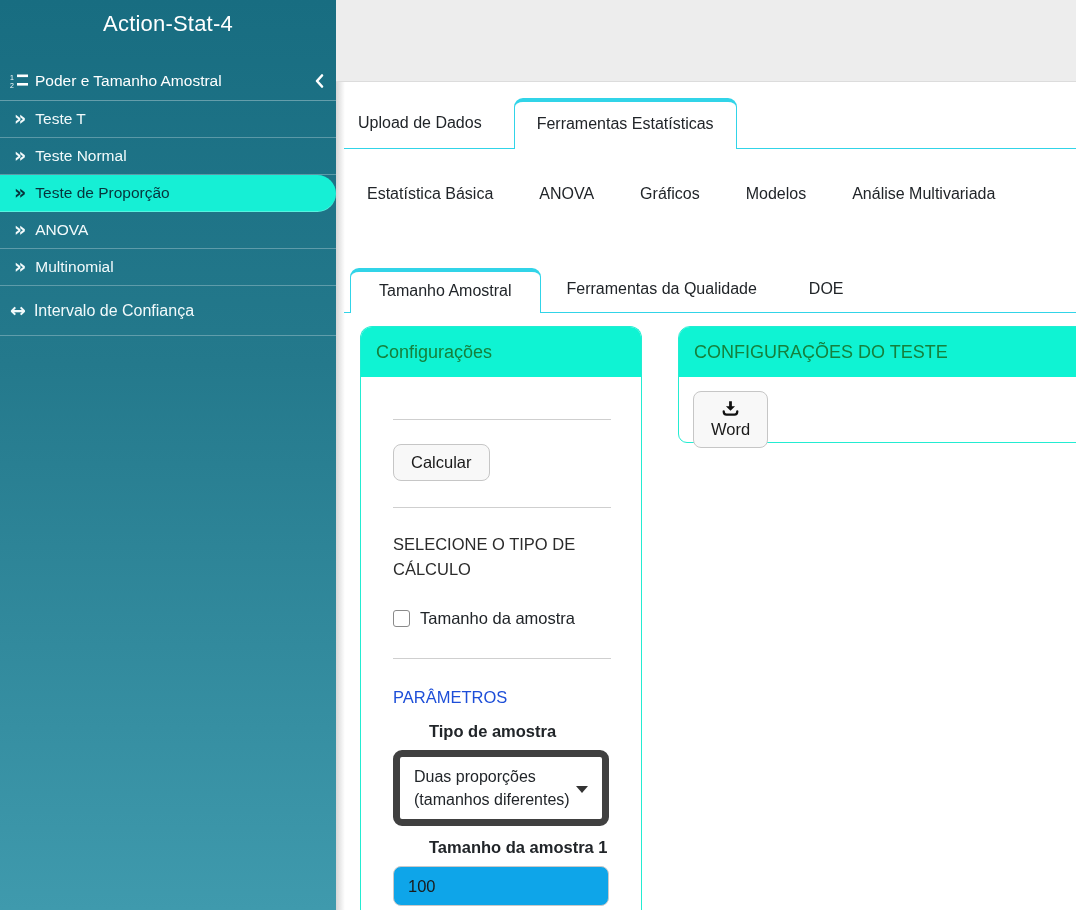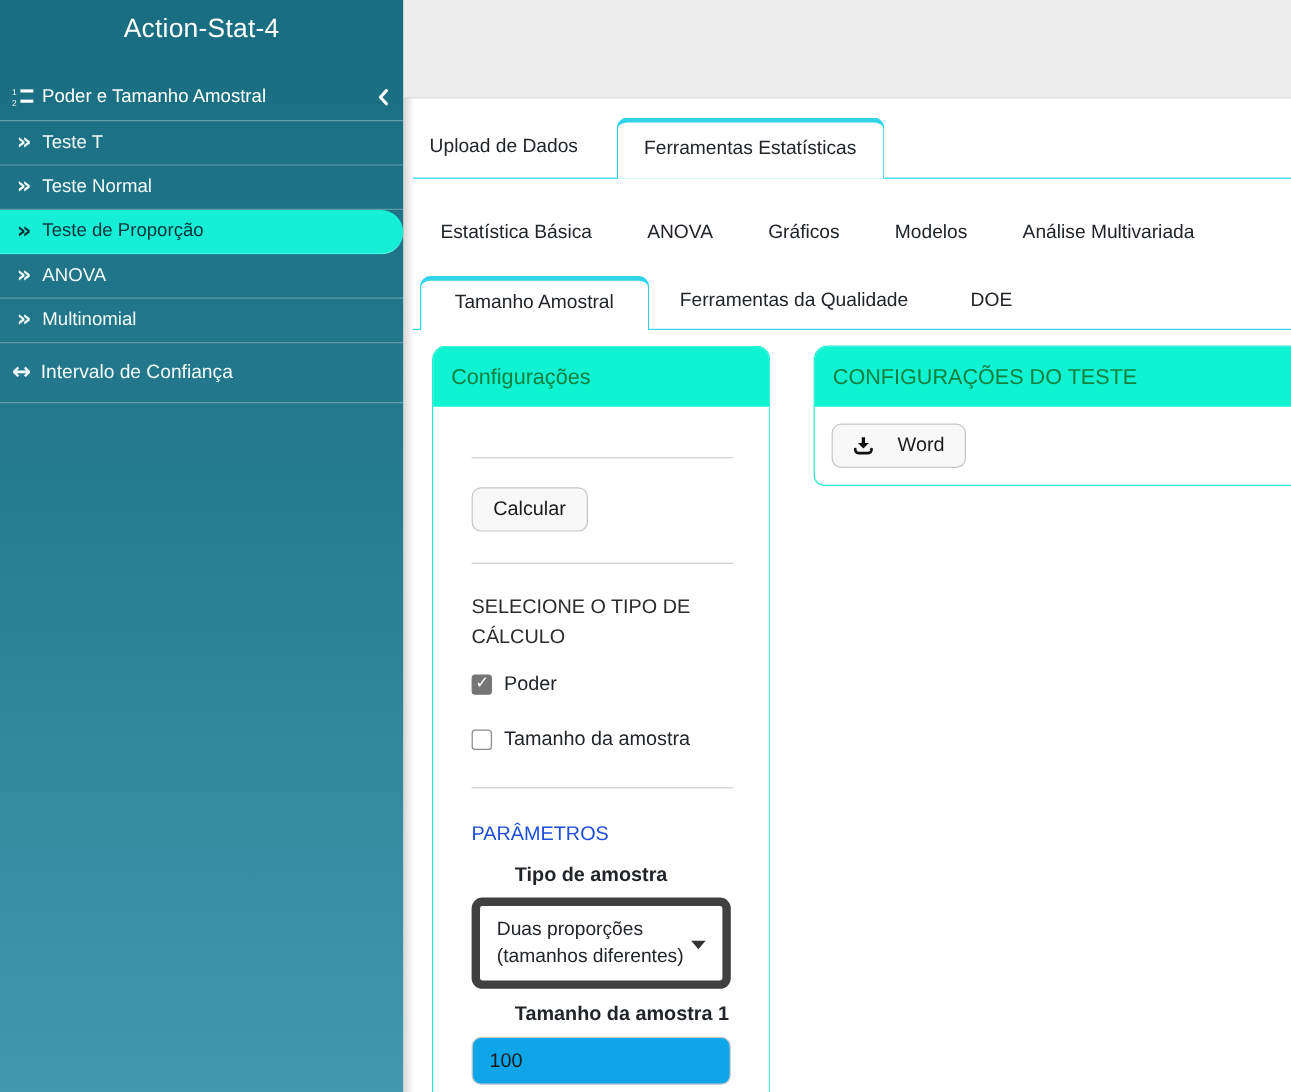--- a/index.html
+++ b/index.html
@@ -50,43 +50,43 @@
   .tabs-row1{ border-bottom:1px solid #31d4e8; margin-top:16px; }
   .tabs-row1 .tab-link{ padding:15px 14px 16px; margin-right:18px; font-size:16px; cursor:pointer; }
   .tab-card{
     background:#fff; border:1px solid #31d4e8; border-top:4px solid #31d4e8; border-bottom:none;
     border-radius:9px 9px 0 0; margin-bottom:-1px; cursor:pointer; font-size:16px;
   }
   .tabs-row1 .tab-card{ padding:13px 22px 16px; }
   .tabs-row2{ margin-top:22px; height:40px; align-items:center; }
   .tabs-row2 .tab-link{ padding:8px 23px; font-size:16px; cursor:pointer; }
   .tabs-row3{ border-bottom:1px solid #31d4e8; margin-top:19px; padding-left:6px; }
-  .tabs-row3 .tab-card{ padding:10px 28px 13px; }
+  .tabs-row3 .tab-card{ padding:10px 28px 13px;margin-top:38px; }
   .tabs-row3 .tab-link{ padding:12px 26px 14px; font-size:16px; cursor:pointer; }
 
   
   .cards{ position:relative; margin-top:13px; height:614px; }
   .card{ background:#fff; border:1px solid #23ecd2; }
   .card-header{
     background:#0ff3d3; height:50px; display:flex; align-items:center;
     padding:0 15px; font-size:18px; color:#15803d; border-radius:11px 11px 0 0;
   }
   .config-card{
     margin-left:16px; width:282px; height:627px;
     border-radius:12px 12px 0 0; border-bottom:none;
   }
   .config-body{ padding:10px 30px 20px 32px; font-size:16.5px; }
   hr.rule{ border:none; border-top:1px solid #cfcfcf; }
   .rule-1{ margin-top:32px; }
   .rule-2{ margin-top:26px; }
   .rule-3{ margin-top:30px; }
   .btn{
-    display:inline-flex; align-items:center; gap:20px;
+    display:inline-flex; align-items:center; gap:3px;
     background:#f8f8f8; border:1px solid #c6c6c6; border-radius:8px;
-    padding:8px 17px; font-size:16.5px; color:#1a1a1a; cursor:pointer;
+    padding:8px 17px; font-size:16.5px; color:#1a1a1a; cursor:pointer;flex-direction:column;
   }
   .calc-btn{ margin-top:24px; }
   .section-label{ margin-top:24px; line-height:25px; color:#2b2b2b; }
   .check-row{ display:flex; align-items:center; cursor:pointer; }
   .check-row.first{ margin-top:17px; }
   .check-row.second{ margin-top:27px; }
   .checkbox{
     width:17px; height:17px; border:1px solid #8a8a8a; border-radius:3px;
     background:#fff; margin-right:10px; flex:0 0 auto; position:relative;
   }
@@ -198,24 +198,20 @@
           <div class="card-header">
             <span>Configurações</span>
           </div>
           <div class="config-body">
             <hr class="rule rule-1">
             <button class="btn calc-btn">Calcular</button>
             <hr class="rule rule-2">
 
             <div class="section-label">SELECIONE O TIPO DE CÁLCULO</div>
 
-            <div class="check-row first">
-              <span class="checkbox checked"></span>
-              <span>Poder</span>
-            </div>
             <div class="check-row second">
               <span class="checkbox"></span>
               <span>Tamanho da amostra</span>
             </div>
 
             <hr class="rule rule-3">
 
             <div class="param-label">PARÂMETROS</div>
 
             <div class="field-label">Tipo de amostra</div>

